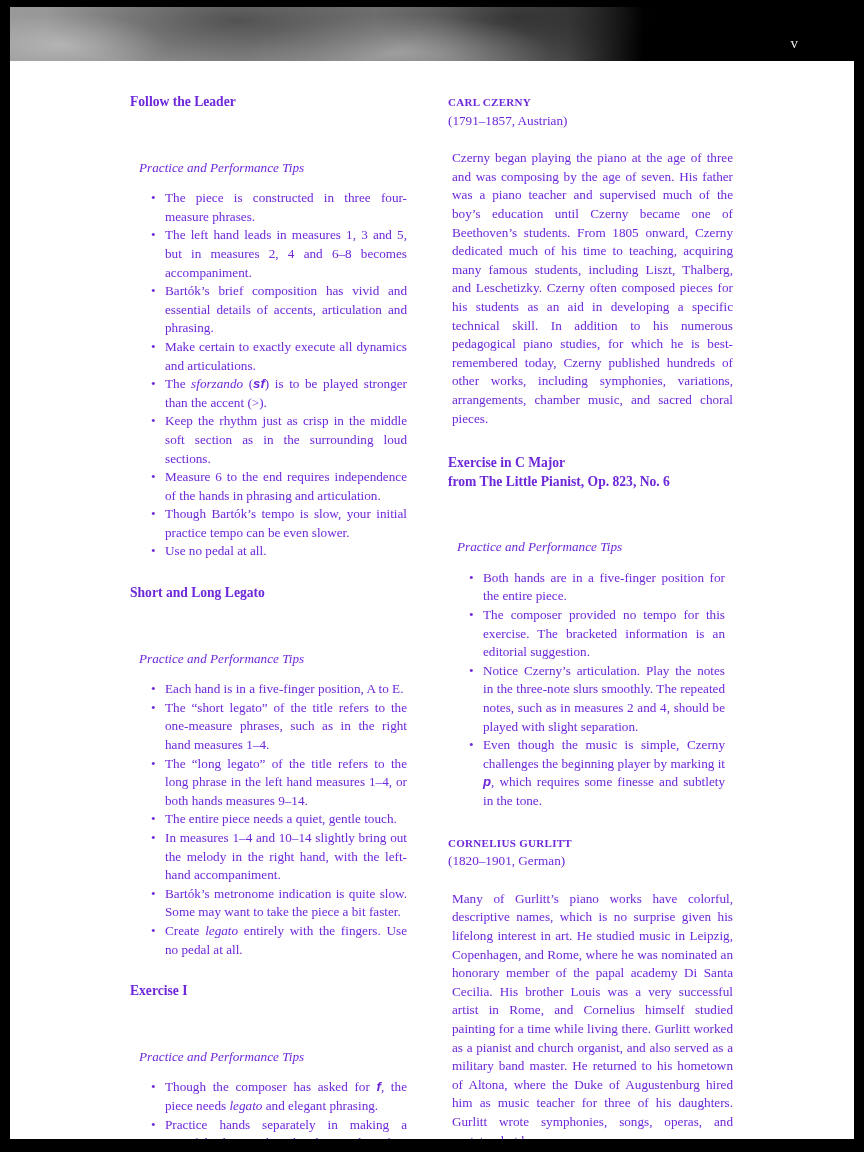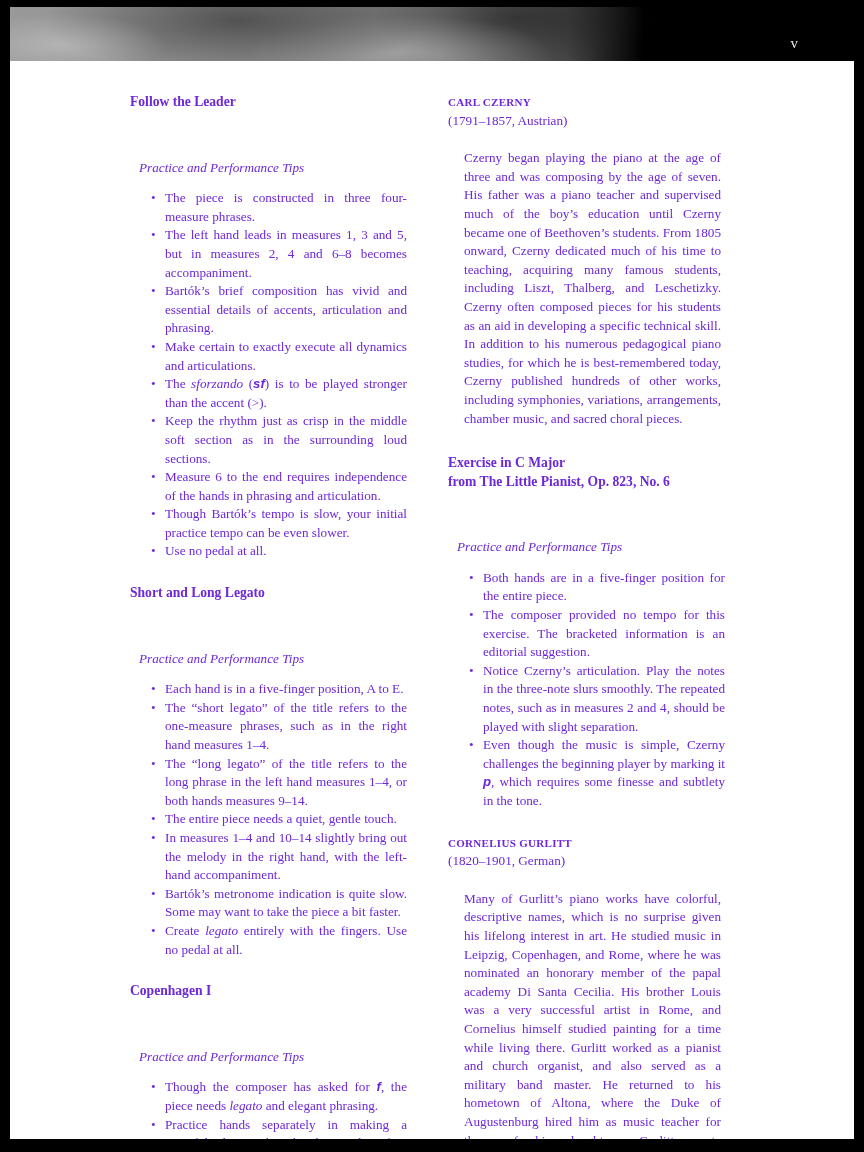--- a/index.html
+++ b/index.html
@@ -32,21 +32,21 @@
   }
   .col{width:289px;}
   .section{margin-bottom:23px;}
   .piece-title{font-weight:bold;font-size:13.6px;text-align:left;}
   .tips-label{font-style:italic;padding-left:9px;margin-top:47px;}
   .tips-list{list-style:none;margin:12px;padding:0 0 0 9px;}
   .tip-item{position:relative;padding-left:14px;text-align:justify;}
   .tip-item::before{content:"\2022";position:absolute;left:0;top:0;}
   .composer-name{font-weight:bold;font-size:11px;letter-spacing:.3px;}
   .composer-dates{margin-bottom:19px;}
-  .composer-bio{margin:16px;text-align:justify;}
+  .composer-bio{margin:4px;text-align:justify;}
   .composer-section{margin-bottom:26px;}
   .em{font-style:italic;}
   .music-dyn{font-weight:bold;font-style:italic;font-family:Liberation Sans, sans-serif;}
 </style>
 </head>
 <body>
 
 <div class="frame">
   <div class="page">
     <div class="banner">
@@ -76,21 +76,21 @@
               <li class="tip-item">Each hand is in a five-finger position, A to E.</li>
               <li class="tip-item">The “short legato” of the title refers to the one-measure phrases, such as in the right hand measures 1–4.</li>
               <li class="tip-item">The “long legato” of the title refers to the long phrase in the left hand measures 1–4, or both hands measures 9–14.</li>
               <li class="tip-item">The entire piece needs a quiet, gentle touch.</li>
               <li class="tip-item">In measures 1–4 and 10–14 slightly bring out the melody in the right hand, with the left-hand accompaniment.</li>
               <li class="tip-item">Bartók’s metronome indication is quite slow. Some may want to take the piece a bit faster.</li>
               <li class="tip-item">Create <span class="em">legato</span> entirely with the fingers. Use no pedal at all.</li>
             </ul>
           </div>
           <div class="section">
-            <div class="piece-title">Copenhagen I</div>
+            <div class="piece-title">Exercise I</div>
             <div class="tips-label">Practice and Performance Tips</div>
             <ul class="tips-list">
               <li class="tip-item">Though the composer has asked for <span class="music-dyn">f</span>, the piece needs <span class="em">legato</span> and elegant phrasing.</li>
               <li class="tip-item">Practice hands separately in making a graceful phrase; then hands together, first slowly.</li>
               <li class="tip-item">Your practice should lead to a steady, flowing line.</li>
               <li class="tip-item">Pay special attention to the composer’s phrase markings.</li>
               <li class="tip-item">Use no pedal at all.</li>
             </ul>
           </div>
         </div>

